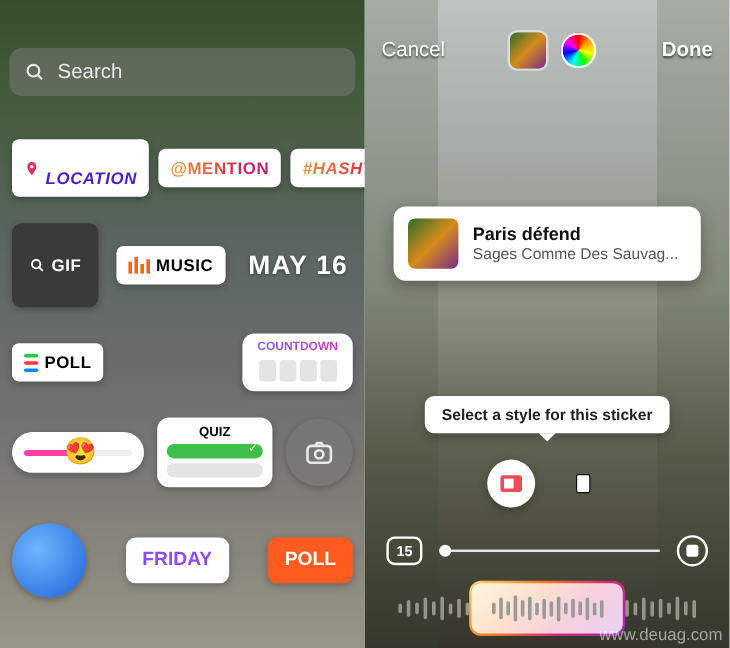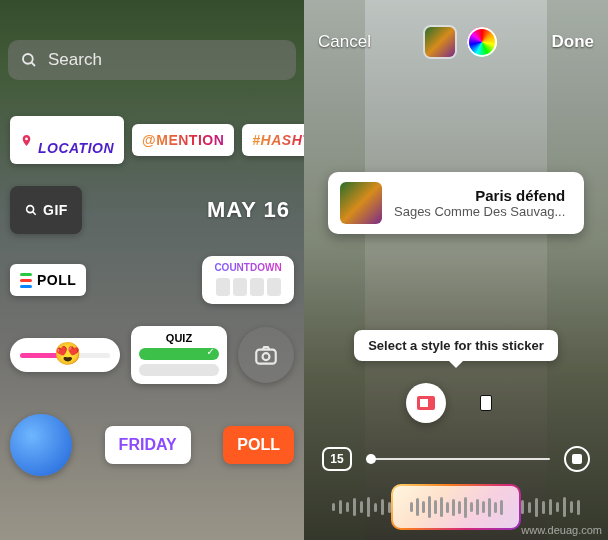--- a/index.html
+++ b/index.html
@@ -21,21 +21,21 @@
   
   .search-wrap { position:absolute; left:8px; right:8px; top:40px; height:40px;
     background: rgba(120,120,120,0.55); border-radius:10px; display:flex; align-items:center; padding:0 12px; gap:10px; }
   .search-wrap svg { flex:0 0 auto; }
   .search-wrap input { flex:1; background:transparent; border:none; outline:none; color:#e8e8e8; font-size:17px; }
   .search-wrap input::placeholder { color:#e8e8e8; }
 
   .tray { position:absolute; left:0; right:0; top:110px; bottom:0; padding:6px 10px 0; }
   .row { display:flex; align-items:center; justify-content:space-between; margin-bottom:22px; gap:8px; }
   .chip { background:#fff; border-radius:6px; padding:8px 10px; font-weight:700; font-size:14px; letter-spacing:.5px; display:flex; align-items:center; gap:5px; box-shadow:0 2px 6px rgba(0,0,0,.25); }
-  .chip.gif { background:#3a3a3a; color:#fff; font-weight:600; border-radius:8px; padding:16px 14px; }
+  .chip.gif { background:#3a3a3a; color:#fff; font-weight:600; border-radius:8px; padding:27px 14px; }
   .date-chip { color:#fff; font-weight:700; font-size:22px; letter-spacing:1px; text-shadow:0 1px 3px rgba(0,0,0,.4); padding:0 4px; }
 
   .loc-txt { color:#4b1ec9; font-weight:800; font-style:italic;margin-top:16px; }
   .mention-txt { background:linear-gradient(90deg,#f09433,#e6683c,#dc2743,#bc1888); -webkit-background-clip:text; color:transparent; font-weight:800; }
   .hashtag-txt { background:linear-gradient(90deg,#f09433,#e6683c,#dc2743,#bc1888); -webkit-background-clip:text; color:transparent; font-weight:800; font-style:italic; }
   .music-txt { color:#000; font-weight:800; }
   .music-bars { display:inline-flex; gap:2px; align-items:flex-end; }
   .music-bars i { width:3px; background:#f26522; display:block; }
   .poll-txt { color:#000; font-weight:800; }
   .poll-lines { display:flex; flex-direction:column; gap:3px; }
@@ -67,21 +67,21 @@
 
   
   .topbar { position:absolute; left:0; right:0; top:20px; height:44px; display:flex; align-items:center; justify-content:space-between; padding:0 14px; }
   .top-txt { color:#fff; font-size:17px; text-shadow:0 1px 2px rgba(0,0,0,.6); }
   .top-center { display:flex; align-items:center; gap:12px; }
   .thumb-sq { width:30px; height:30px; border-radius:6px; background:linear-gradient(135deg,#2a6e2a,#d68b1b,#7b2a8a); box-shadow:0 0 0 2px rgba(255,255,255,.5); }
   .color-wheel { width:30px; height:30px; border-radius:50%; background:conic-gradient(red,orange,yellow,lime,cyan,blue,magenta,red); box-shadow:inset 0 0 0 2px #fff; }
 
   .song-card { position:absolute; left:24px; right:24px; top:172px; background:#fff; border-radius:10px; padding:10px 12px; display:flex; align-items:center; gap:12px; box-shadow:0 4px 12px rgba(0,0,0,.3); }
   .song-art { width:42px; height:42px; border-radius:6px; background:linear-gradient(135deg,#2a6e2a,#d68b1b,#7b2a8a); flex:0 0 auto; }
-  .song-meta { overflow:hidden;text-align:right; }
+  .song-meta { overflow:hidden; }
   .song-title { font-weight:700; font-size:15px; color:#111; }
   .song-artist { font-size:13px; color:#555; white-space:nowrap; overflow:hidden; text-overflow:ellipsis; max-width:180px; }
 
   .tip-wrap { position:absolute; left:0; right:0; top:330px; display:flex; justify-content:center; }
   .tip { background:#fff; color:#222; font-size:13px; font-weight:600; padding:8px 14px; border-radius:8px; position:relative; box-shadow:0 3px 10px rgba(0,0,0,.3); }
   .tip::after { content:""; position:absolute; left:50%; bottom:-7px; transform:translateX(-50%); border:7px solid transparent; border-top-color:#fff; border-bottom:none; }
 
   .style-row { position:absolute; left:0; right:0; top:378px; height:50px; display:flex; justify-content:center; align-items:center; gap:20px; }
   .style-btn { width:40px; height:40px; border-radius:50%; background:#fff; display:flex; align-items:center; justify-content:center; box-shadow:0 2px 8px rgba(0,0,0,.3); }
   .style-a-inner { width:18px; height:14px; border:3px solid #f04a5a; border-right-width:7px; border-radius:2px; }
@@ -95,21 +95,21 @@
   .play-btn { width:26px; height:26px; border-radius:50%; border:2px solid #fff; display:flex; align-items:center; justify-content:center; }
   .play-btn i { width:10px; height:10px; background:#fff; border-radius:2px; }
 
   .wave-row { position:absolute; left:0; right:0; top:482px; height:50px; display:flex; align-items:center; justify-content:center; }
   .wave-bg { display:flex; gap:4px; align-items:center; }
   .wave-bg i { width:3px; background:rgba(255,255,255,.45); border-radius:2px; }
   .wave-window { position:absolute; width:130px; height:46px; border-radius:10px; padding:2px; background:linear-gradient(135deg,#feda75,#fa7e1e,#d62976,#962fbf); }
   .wave-window-inner { width:100%; height:100%; background:rgba(255,255,255,.78); border-radius:8px; display:flex; align-items:center; justify-content:center; gap:3px; }
   .wave-window-inner i { width:3px; background:#9a9a9a; border-radius:2px; }
 
-  .watermark { position:absolute; right:6px; bottom:4px; font-size:11px; color:rgba(255,255,255,.55); }
+  .watermark { position:absolute; right:6px; bottom:4px; font-size:14px; color:rgba(255,255,255,.55); }
 </style>
 </head>
 <body>
 
 <div class="stage">
 
   <div class="pane left">
     <div class="bg-dim"></div>
 
     <div class="search-wrap">
@@ -138,20 +138,29 @@
         </div>
       </div>
 
       <div class="row">
         <div class="chip gif">
           <svg width="14" height="14" viewBox="0 0 24 24" fill="none" stroke="#fff" stroke-width="2.6">
               <circle cx="10.5" cy="10.5" r="6"></circle>
               <line x1="20" y1="20" x2="15" y2="15"></line>
             </svg>
           <span>GIF</span>
+        </div>
+        <div class="chip">
+          <span class="music-bars">
+            <i style="height:10px"></i>
+              <i style="height:14px"></i>
+              <i style="height:8px"></i>
+              <i style="height:12px"></i>
+          </span>
+          <span class="music-txt">MUSIC</span>
         </div>
         <div class="date-chip">MAY 16</div>
       </div>
 
       <div class="row">
         <div class="chip">
           <span class="poll-lines">
             <i style="background:#28c840"></i>
               <i style="background:#ff3b30"></i>
               <i style="background:#0a84ff"></i>

